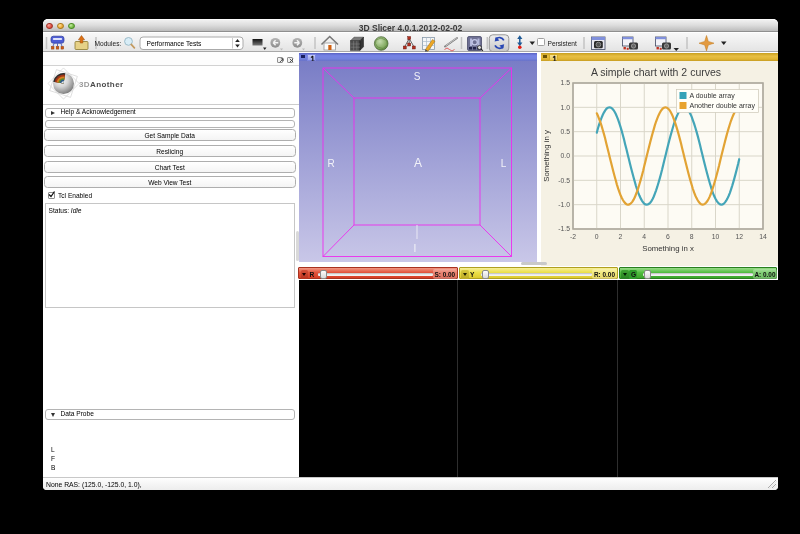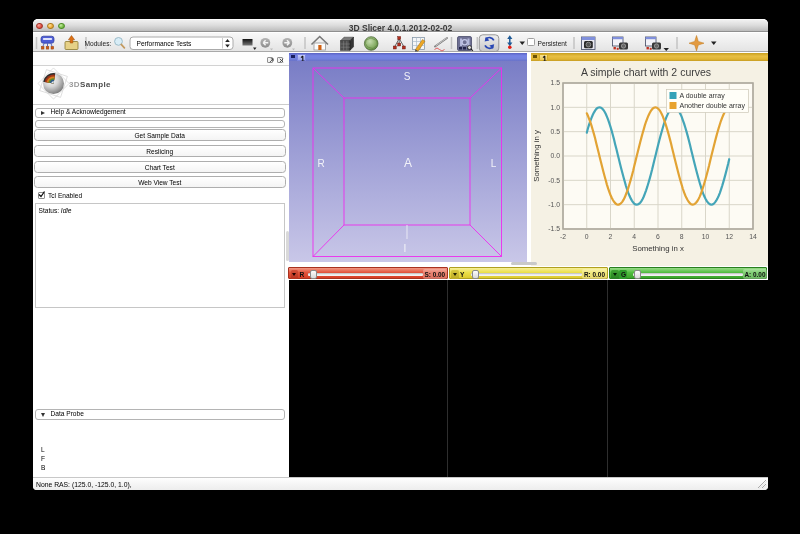--- a/index.html
+++ b/index.html
@@ -1,18 +1,18 @@
 <!DOCTYPE html>
 <html><head>
 <meta charset="utf-8">
 <style>
 * { margin:0; padding:0; box-sizing:border-box; }
 html,body { width:800px; height:534px; background:#000; overflow:hidden; }
 body { font-family:"Liberation Sans", sans-serif; position:relative; }
-#win { position:absolute; left:33px; top:19px; width:735px; height:471px; background:#fff; border-radius:5px 5px 4px 4px; }
+#win { position:absolute; left:43px; top:19px; width:735px; height:471px; background:#fff; border-radius:5px 5px 4px 4px; }
 #titlebar { position:absolute; left:0; top:0; width:735px; height:13px; border-radius:5px 5px 0 0; background:linear-gradient(#f0f0f0,#dedede 45%,#bcbcbc); border-bottom:1px solid #8f8f8f; border-top:1px solid #fbfbfb; }
 .tl { position:absolute; top:2.5px; width:6.5px; height:6.5px; border-radius:50%; }
 #tl1 { left:3.2px; background:radial-gradient(circle at 35% 30%, #f8a69e, #e4574a 55%, #b33226); border:0.5px solid #a03328;}
 #tl2 { left:14.2px; background:radial-gradient(circle at 35% 30%, #fbe1a0, #f0b03f 55%, #c2831f); border:0.5px solid #ad7d20;}
 #tl3 { left:25.2px; background:radial-gradient(circle at 35% 30%, #c9eda4, #7cc04c 55%, #4f9427); border:0.5px solid #4e8e28;}
 #title { position:absolute; top:2.5px; width:735px; text-align:center; font-size:8.5px; font-weight:bold; color:#3a3a3a; }
 #toolbar { position:absolute; left:0; top:14px; width:735px; height:19px; background:linear-gradient(#f8f8f8,#e4e4e4); border-bottom:1px solid #a8a8a8; }
 #leftpanel { position:absolute; left:0; top:33px; width:256px; height:425px; background:#fff; }
 #docktitle { position:absolute; left:0; top:0; width:256px; height:13.5px; border-bottom:1px solid #d2d2d2; background:#fdfdfd; }
 .dockbtn { position:absolute; top:4.5px; width:6px; height:6px; border:0.5px solid #909090; border-radius:1px; background:#f2f2f2; padding:0.5px 0 0 0.5px; }
@@ -232,21 +232,21 @@
 <circle cx="18.5" cy="18.5" r="10.5" fill="url(#sph)"></circle>
 <g transform="rotate(-80 18.5 18.5)">
 <path d="M18.5 18.5 L18.5 8 A10.5 10.5 0 0 1 29 18.5 Z" fill="#2e2e2e"></path>
 <path d="M18.5 18.5 L18.5 9.6 A8.9 8.9 0 0 1 27.4 18.5 Z" fill="#a03418"></path>
 <path d="M18.5 18.5 L18.5 11.4 A7.1 7.1 0 0 1 25.6 18.5 Z" fill="#d87e20"></path>
 <path d="M18.5 18.5 L18.5 13.2 A5.3 5.3 0 0 1 23.8 18.5 Z" fill="#5d8a2a"></path>
 <path d="M18.5 18.5 L18.5 14.9 A3.6 3.6 0 0 1 22.1 18.5 Z" fill="#2c5a8c"></path>
 <path d="M18.5 18.5 L18.5 16.3 A2.2 2.2 0 0 1 20.7 18.5 Z" fill="#e8e8e8"></path>
 </g>
 </svg>
-      <div id="logotext">3D<b>Sample</b></div>
+      <div id="logotext">3D<b>Another</b></div>
     </div>
     <div class="lpbox" style="top:56px; height:10px; font-size:6.6px; color:#000; padding-left:5px;"><span class="tri-r" style="margin-top:2px;"></span><span style="position:relative; top:-1.5px; margin-left:6px;">Help &amp; Acknowledgement</span></div>
     <div class="lpbox" style="top:67.5px; height:8.5px;"></div>
     <div class="lpbtn" style="top:77px; height:12px; line-height:12px;">Get Sample Data</div>
     <div class="lpbtn" style="top:93px; height:12px; line-height:12px;">Reslicing</div>
     <div class="lpbtn" style="top:108.5px; height:12px; line-height:12px;">Chart Test</div>
     <div class="lpbtn" style="top:124px; height:12px; line-height:12px;">Web View Test</div>
     <div style="position:absolute; left:4.5px; top:139.5px; width:7px; height:7px; border:1px solid #8f8f8f; border-radius:1px; background:#fff;">
       <svg width="9" height="9" style="position:absolute;left:-1.5px;top:-2.5px;">
           <path d="M2 4.5 L4 6.5 L7.5 1.5" stroke="#111" stroke-width="1.3" fill="none"></path>

